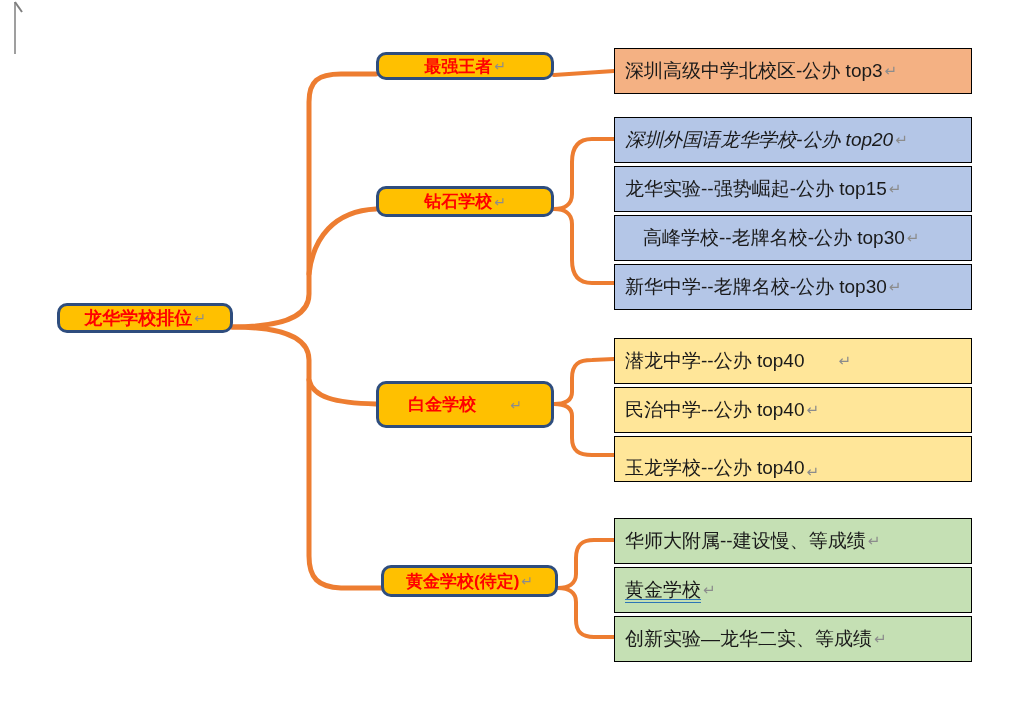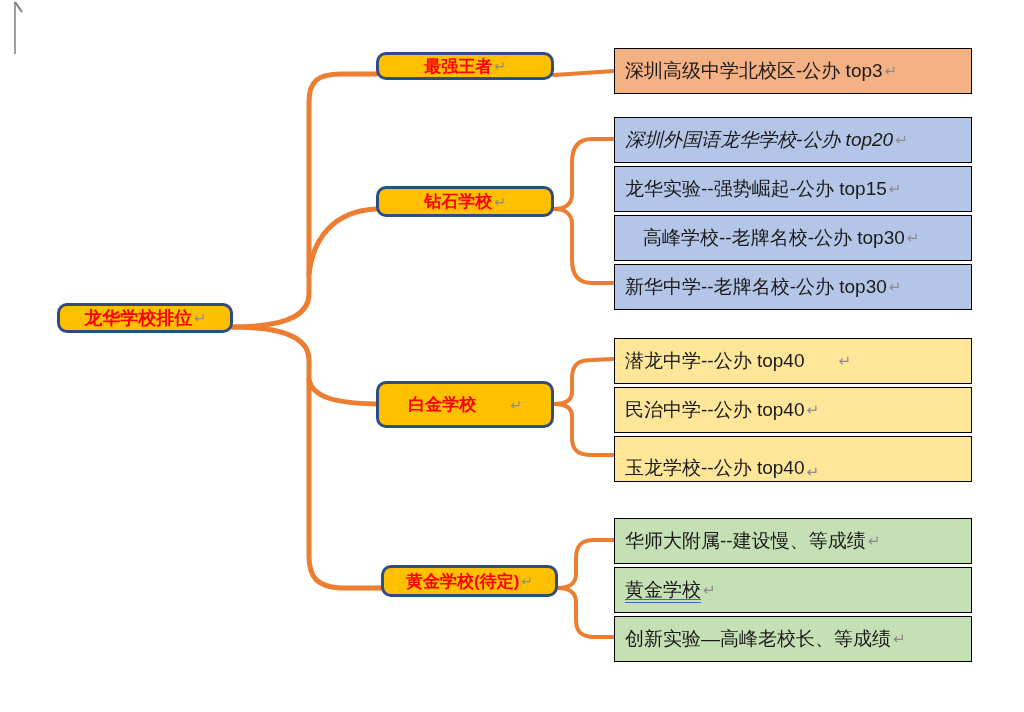--- a/index.html
+++ b/index.html
@@ -150,18 +150,18 @@
   <div class="leaf-group" style="top:518px;">
       <div class="leaf-row" style="background: rgb(197, 224, 180);">
         <span>华师大附属--建设慢、等成绩</span>
         <span class="ret">↵</span>
       </div>
       <div class="leaf-row" style="background: rgb(197, 224, 180);">
         <span class="u">黄金学校</span>
         <span class="ret">↵</span>
       </div>
       <div class="leaf-row" style="background: rgb(197, 224, 180);">
-        <span>创新实验—高峰老校长、等成绩</span>
+        <span>创新实验—龙华二实、等成绩</span>
         <span class="ret">↵</span>
       </div>
     </div>
 
 </div>
 
 </body></html>

